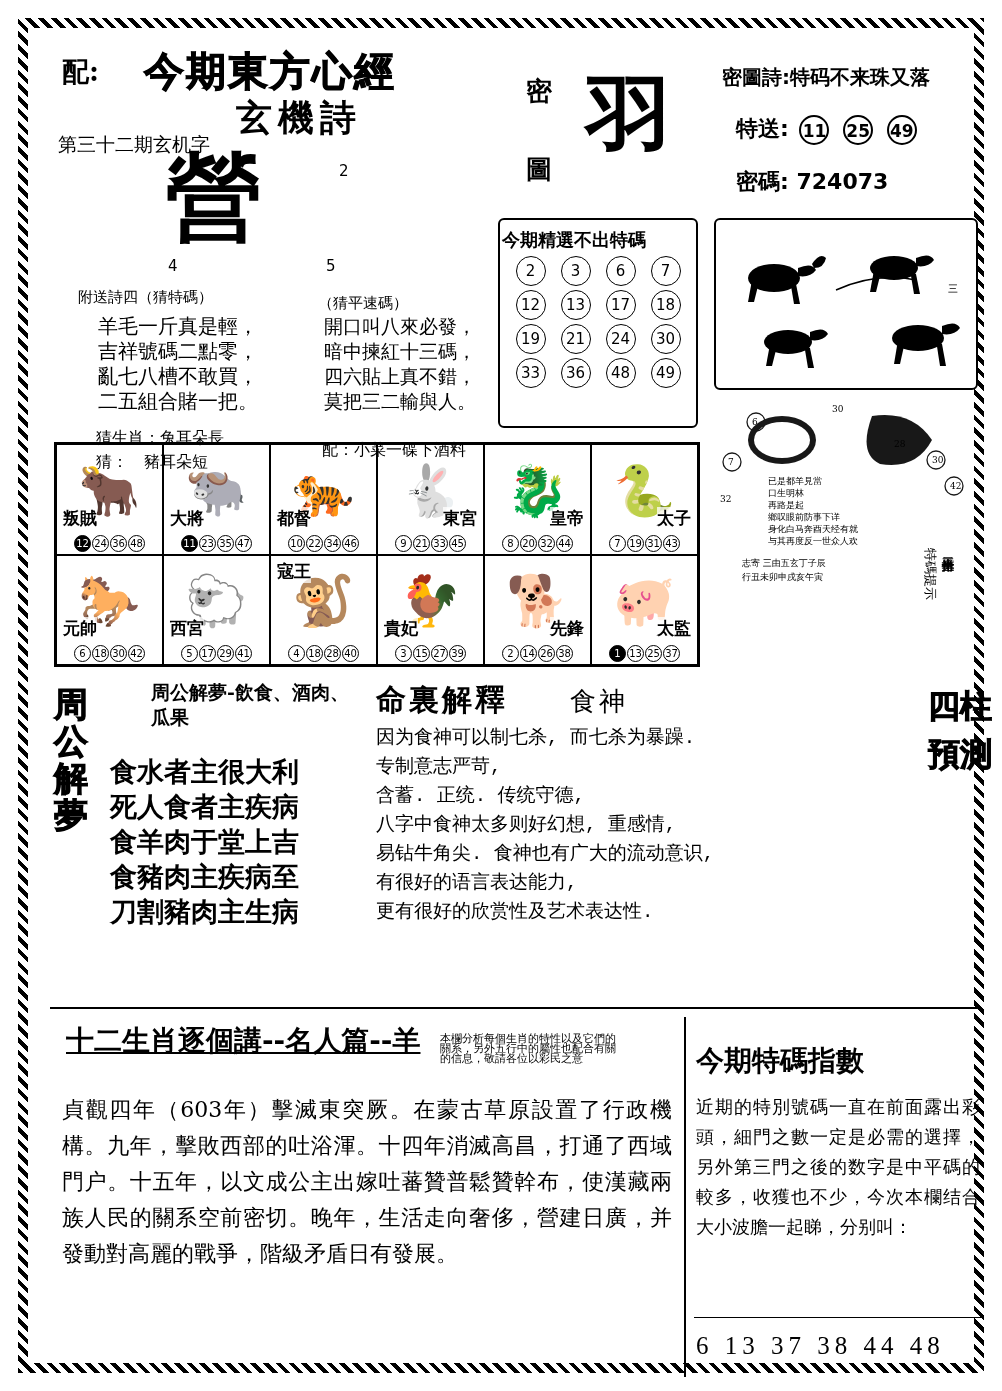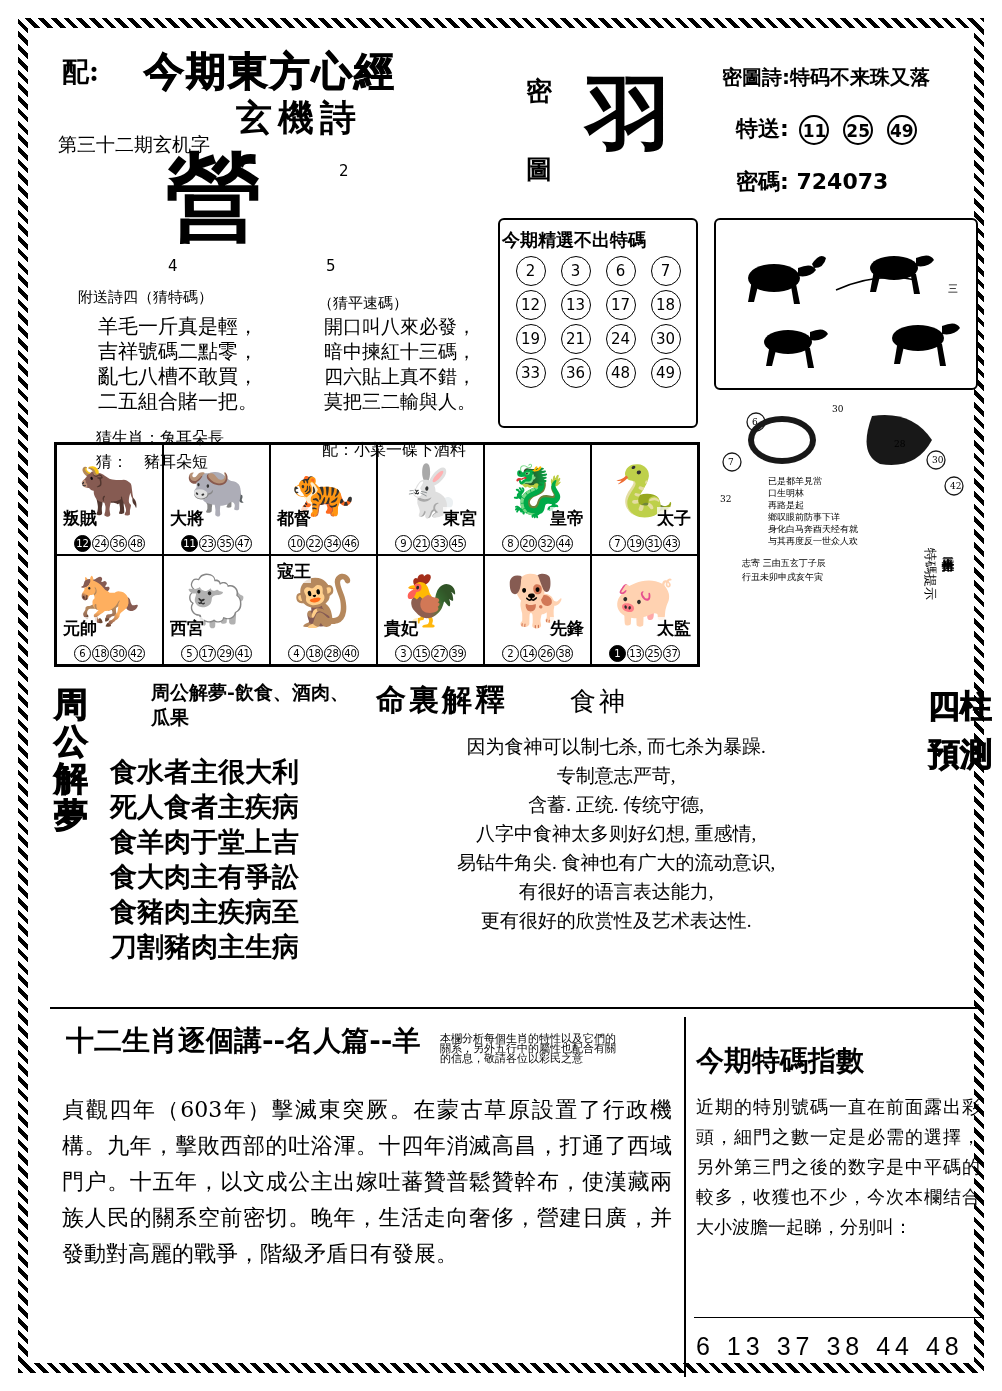--- a/index.html
+++ b/index.html
@@ -128,53 +128,53 @@
     font-size:34px; font-weight:bold; line-height:37px;
     font-family:"DejaVu Serif",serif;
     -webkit-text-stroke:1px #000;
   }
   .dream-hd{ position:absolute; left:62px; top:0; font-size:19px; font-weight:bold; line-height:25px; font-family:"DejaVu Serif",serif;margin-left:35px;}
   .dream-lines{ position:absolute; left:56px; top:52px; font-size:27px; font-weight:bold; line-height:35px; font-family:"DejaVu Serif",serif;margin-top:22px;}
 
   .ming{ position:absolute; left:340px; top:648px; width:480px;}
   .ming-title{ font-size:30px; font-weight:bold; letter-spacing:3px; font-family:"DejaVu Serif",serif;}
   .ming-title span.sub{ font-size:26px; font-weight:normal; margin-left:62px;}
-  .ming-body{ margin-top:11px; font-size:19px; line-height:29px; font-family:Liberation Serif, serif;text-align:center;}
+  .ming-body{ margin-top:3px; font-size:19px; line-height:29px; font-family:Liberation Mono, monospace;}
 
   .sizhu{
     position:absolute; right:2px; top:650px; width:64px;
     font-size:32px; font-weight:bold; line-height:48px; text-align:center;
     font-family:"DejaVu Serif",serif; -webkit-text-stroke:1px #000;
   }
 
   
   .bottom-rule{ position:absolute; left:14px; top:975px; width:930px; border-top:2px solid #000;}
   .zodiac-talk{
     position:absolute; left:30px; top:990px; width:400px;
-    font-size:28px; font-weight:bold; font-family:"DejaVu Serif",serif;
+    font-size:28px; font-weight:bold; font-family:"DejaVu Serif",serif;text-decoration:underline;
   }
   .zt-note{
     position:absolute; left:404px; top:990px; width:180px; font-size:11px; line-height:10px;margin-top:12px;
   }
   .story{
     position:absolute; left:26px; top:1060px; width:610px;
     font-size:22px; line-height:36px; font-family:"DejaVu Serif",serif; text-align:justify;
   }
 
   .idx-title{
     position:absolute; left:660px; top:1010px; width:290px;
     font-size:28px; font-weight:bold; font-family:"DejaVu Serif",serif;
   }
   .idx-body{
     position:absolute; left:660px; top:1060px; width:284px;
     font-size:18px; line-height:30px; font-family:"DejaVu Serif",serif; text-align:justify;
   }
   .idx-nums{
     position:absolute; left:660px; top:1300px; width:290px;
-    font-size:25px; letter-spacing:5px; font-family:Liberation Sans, sans-serif;
+    font-size:25px; letter-spacing:5px; font-family:Liberation Serif, serif;
   }
   .vline{ position:absolute; left:648px; top:985px; height:360px; border-left:2px solid #000;}
   .hline2{ position:absolute; left:658px; top:1285px; width:290px; border-top:1px solid #000;}
 </style>
 </head>
 <body>
 
 <div class="page">
   <div class="border-frame"></div>
   <div class="inner-white"></div>
@@ -443,21 +443,20 @@
       </div>
     </div>
 
     <div class="dream">
       <div class="dream-vert">周公解夢</div>
       <div class="dream-hd">周公解夢-飲食、酒肉、瓜果</div>
       <div class="dream-lines">
         <div>食水者主很大利</div>
         <div>死人食者主疾病</div>
         <div>食羊肉于堂上吉</div>
-        <div>食大肉主有爭訟</div>
         <div>食豬肉主疾病至</div>
         <div>刀割豬肉主生病</div>
       </div>
     </div>
 
     <div class="ming">
       <div class="ming-title">
         <span>命裏解釋</span><span class="sub">食神</span>
       </div>
       <div class="ming-body">

